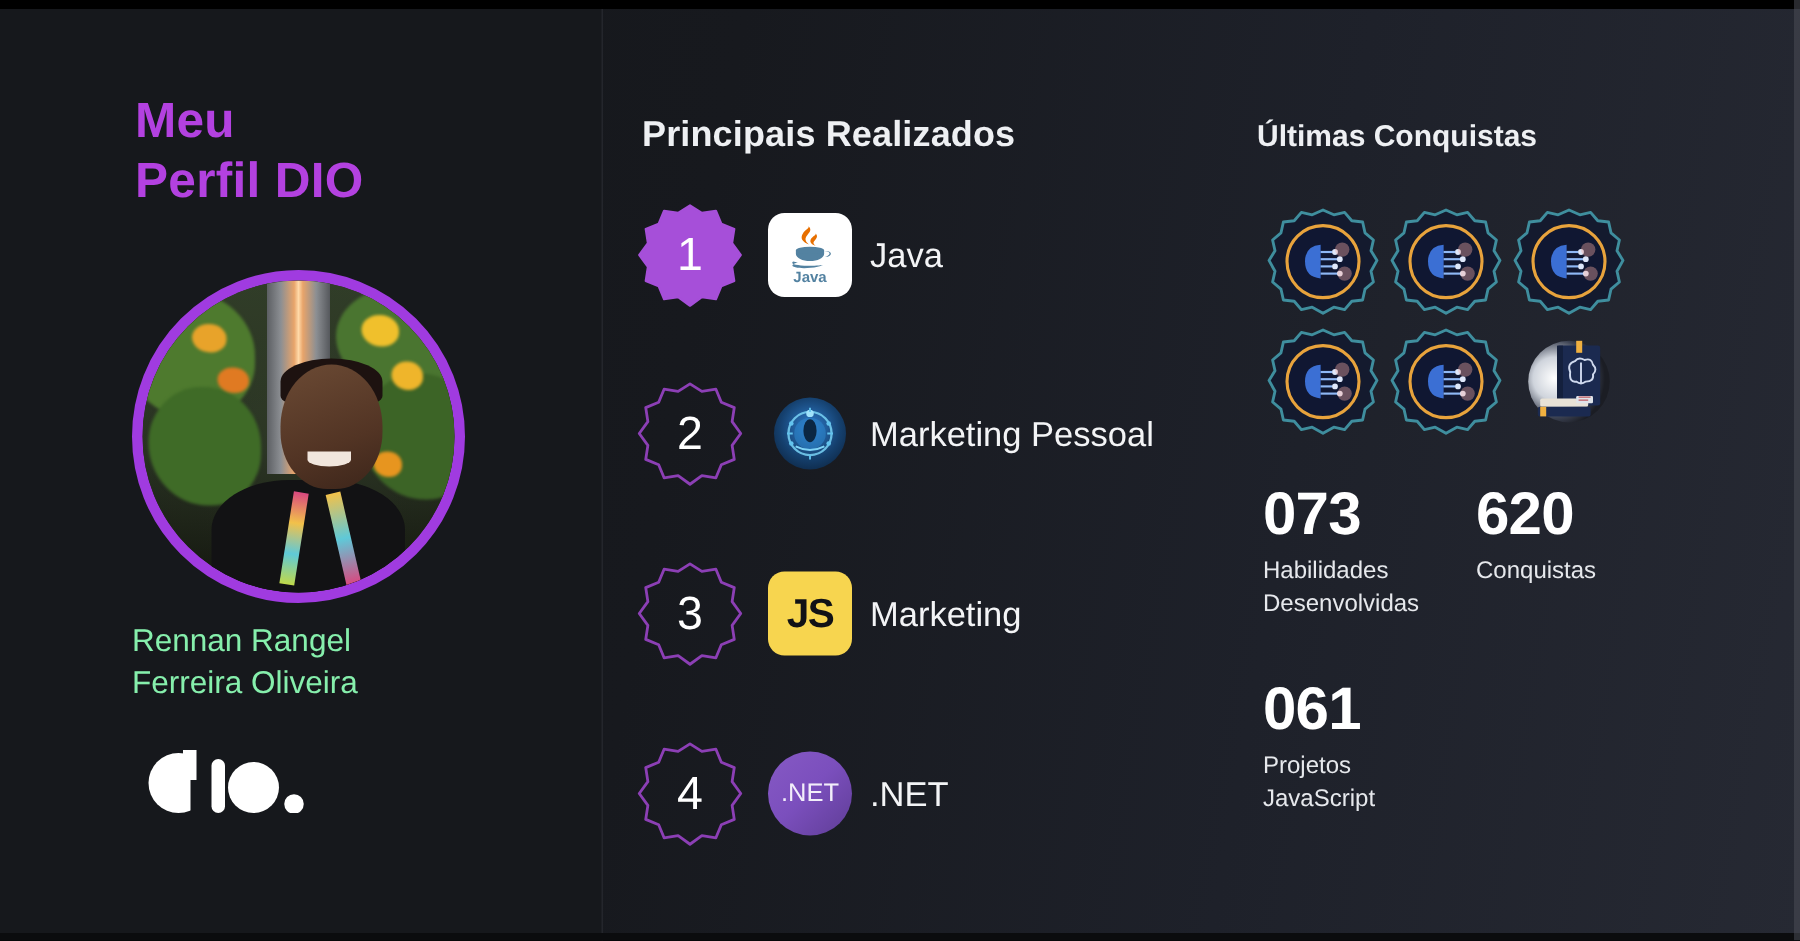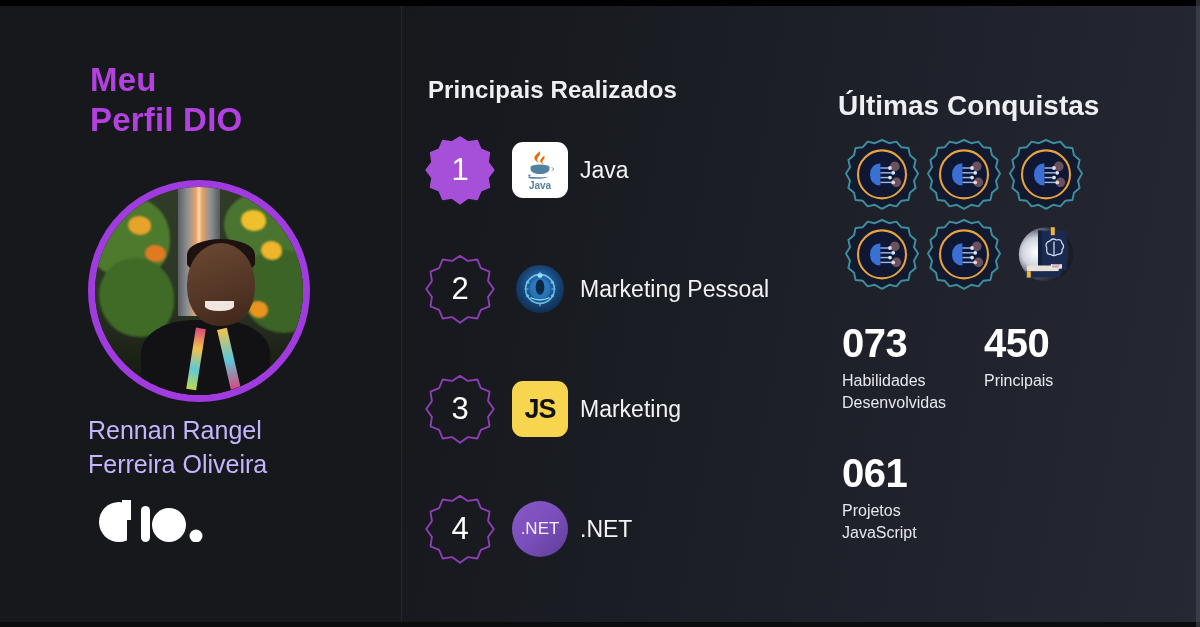--- a/index.html
+++ b/index.html
@@ -88,21 +88,21 @@
     transform: rotate(9deg);
   }
   .lanyard-r {
     position: absolute; left: 62%; top: 68%; width: 5%; height: 30%;
     background: linear-gradient(180deg,#f2c14a,#5fc9d8,#d9487f);
     transform: rotate(-13deg);
   }
 
   .person-name {
     position: absolute; left: 88px; top: 414px; width: 280px;
-    color: #c4b5fd; font-size: 25px; line-height: 1.34;
+    color: #86efac; font-size: 21px; line-height: 1.34;
     white-space: pre-line;
   }
   
   .dio-logo { position: absolute; left: 97px; top: 500px; width: 110px; height: 42px; }
 
   
   .panel-center { position: absolute; left: 402px; top: 0; width: 412px; height: 627px; }
   .sec-title-skills {
     position: absolute; left: 26px; top: 76px;
     color: #eef0f3; font-size: 24px; font-weight: bold; letter-spacing: .1px;
@@ -137,22 +137,22 @@
   .ico-net {
     width: 56px; height: 56px; border-radius: 50%;
     background: linear-gradient(135deg, #8659c4 0%, #7b4fbd 48%, #5f3d96 100%);
     display: flex; align-items: center; justify-content: center;
     color: #f2eefa; font-size: 17px; font-weight: 500;
   }
 
   
   .panel-right { position: absolute; left: 814px; top: 0; width: 386px; height: 627px; }
   .sec-title-ach {
-    position: absolute; left: 24px; top: 90px;
-    color: #eef0f3; font-size: 28px; font-weight: bold;
+    position: absolute; left: 24px; top: 80px;
+    color: #eef0f3; font-size: 20px; font-weight: bold;
   }
   .ach-grid {
     position: absolute; left: 28px; top: 136px;
     display: grid; grid-template-columns: repeat(3, 80px); gap: 0px 2px;
   }
   .ach-cell { width: 80px; height: 80px; position: relative; }
   .ach-cell svg { width: 80px; height: 80px; display: block; }
 
   .stats-grid {
     position: absolute; left: 28px; top: 322px;
@@ -426,22 +426,22 @@
       </div>
     </div>
 
     <div class="stats-grid">
       <div>
         <div class="stat-num">073</div>
         <div class="stat-lab">Habilidades
 Desenvolvidas</div>
       </div>
       <div>
-        <div class="stat-num">450</div>
-        <div class="stat-lab">Principais</div>
+        <div class="stat-num">620</div>
+        <div class="stat-lab">Conquistas</div>
       </div>
       <div>
         <div class="stat-num">061</div>
         <div class="stat-lab">Projetos
 JavaScript</div>
       </div>
       <div>
       </div>
     </div>
   </div>

